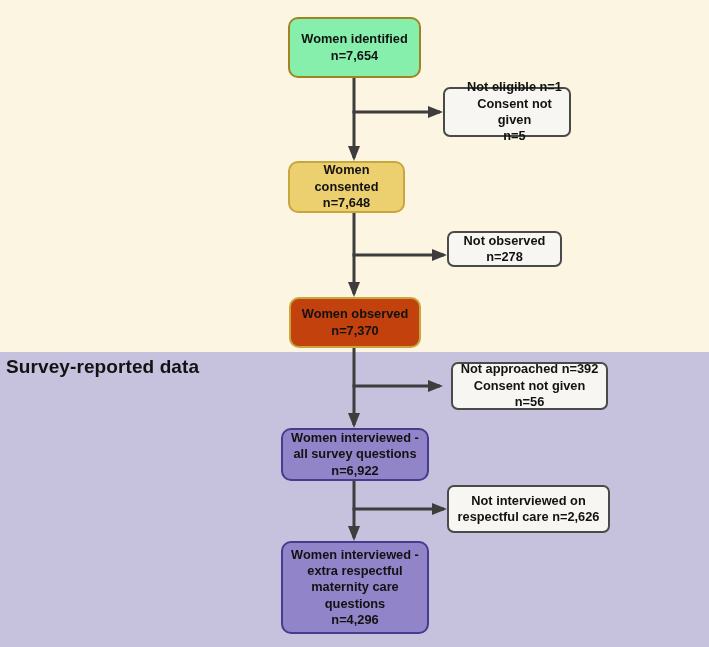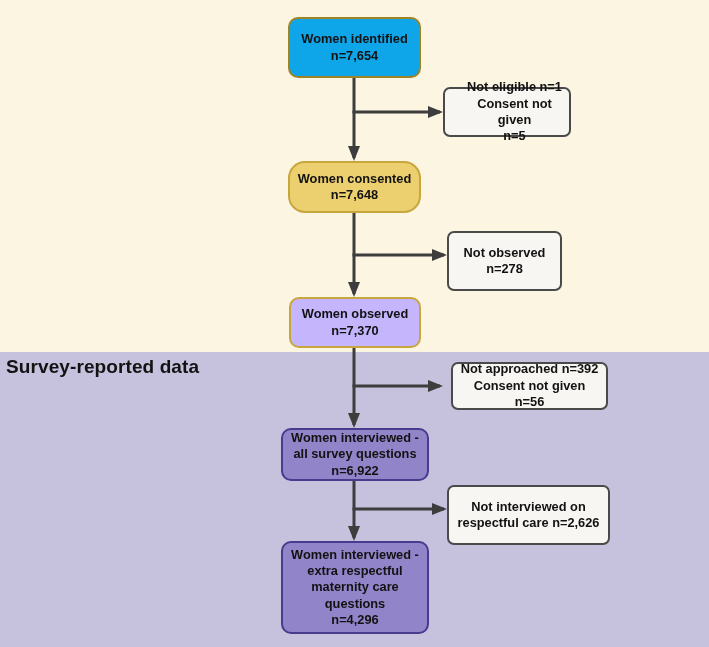--- a/index.html
+++ b/index.html
@@ -35,30 +35,30 @@
     font-weight: bold;
     font-size: 12.8px;
     line-height: 1.28;
     color: #121212;
     white-space: pre-line;
     padding: 2px 6px;
   }
   .main { border-radius: 10px; border: 2.5px solid; }
   .side { border-radius: 7px;  border: 2.5px solid #4A4A4A; background: #F7F6F2; }
 
-  .n-identified { left: 288px; top: 17px;  width: 133px; height: 61px; background: #0ea5e9; border-color: #A08324; }
-  .n-consented  { left: 288px; top: 161px; width: 133px; height: 52px; background: #ECD06F; border-color: #C7A63E; border-radius: 17px; }
-  .n-observed   { left: 289px; top: 297px; width: 132px; height: 51px; background: #c4b5fd; border-color: #C7A63E; }
+  .n-identified { left: 288px; top: 17px;  width: 133px; height: 61px; background: #86efac; border-color: #A08324; }
+  .n-consented  { left: 288px; top: 161px; width: 117px; height: 52px; background: #ECD06F; border-color: #C7A63E; }
+  .n-observed   { left: 289px; top: 297px; width: 132px; height: 51px; background: #c2410c; border-color: #C7A63E; }
   .n-interviewed{ left: 281px; top: 428px; width: 148px; height: 53px; background: #9184C8; border-color: #473B8D; }
   .n-extra      { left: 281px; top: 541px; width: 148px; height: 93px; background: #9184C8; border-color: #473B8D; }
 
   .s-eligible    { left: 443px; top: 87px;  width: 128px; height: 50px; padding-left: 21px; }
-  .s-observed    { left: 447px; top: 231px; width: 115px; height: 60px; }
+  .s-observed    { left: 447px; top: 231px; width: 115px; height: 36px; }
   .s-approached  { left: 451px; top: 362px; width: 157px; height: 48px; }
-  .s-respectful  { left: 447px; top: 485px; width: 163px; height: 60px; }
+  .s-respectful  { left: 447px; top: 485px; width: 163px; height: 48px; }
 </style>
 </head>
 <body>
 
 <div class="canvas">
 
   <div class="band band-top"></div>
   <div class="band band-bottom"></div>
 
   <div class="section-label">Survey-reported data</div>

